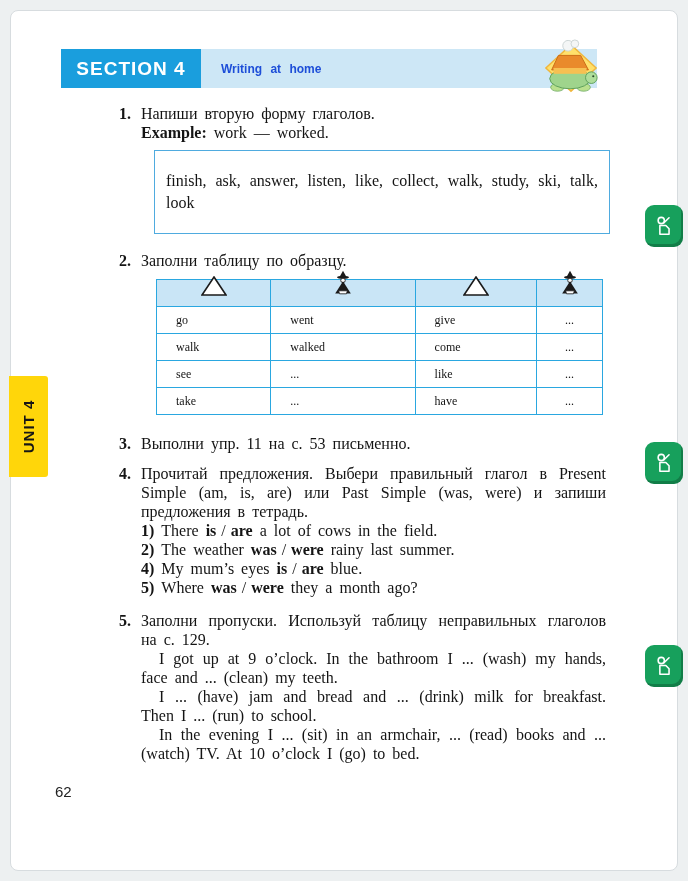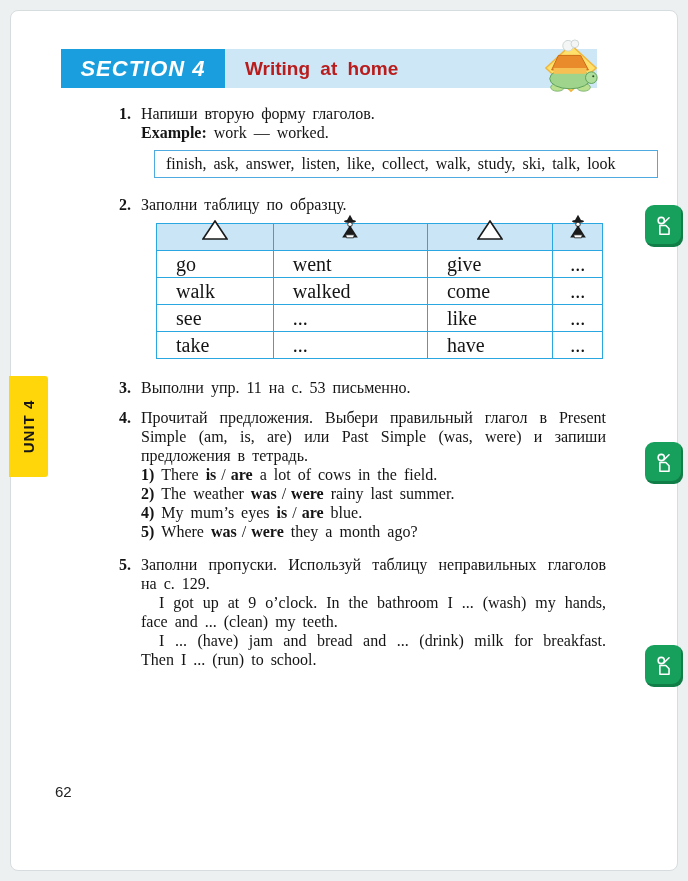--- a/index.html
+++ b/index.html
@@ -23,57 +23,57 @@
     transform:rotate(-90deg);white-space:nowrap;
     font-family:"Liberation Sans",sans-serif;font-weight:bold;
     font-size:15px;letter-spacing:1px;color:#161616;
   }
   
   .section-header{
     position:absolute;left:50px;top:38px;width:536px;height:39px;
     display:flex;
   }
   .badge{
-    width:164px;background:#1a9edd;color:#fff;
-    font-family:"Liberation Sans",sans-serif;font-weight:bold;font-size:22px;
-    display:flex;align-items:center;justify-content:center;letter-spacing:1px;font-style:italic;
+    width:140px;background:#1a9edd;color:#fff;
+    font-family:"Liberation Sans",sans-serif;font-weight:bold;font-size:19px;
+    display:flex;align-items:center;justify-content:center;letter-spacing:1px;
   }
   .strip{
     flex:1;background:#cde7f6;display:flex;align-items:center;
     padding-left:20px;font-family:"Liberation Sans",sans-serif;font-weight:bold;
-    font-size:19px;color:#b91c1c;word-spacing:5px;
+    font-size:12px;color:#1d4ed8;word-spacing:5px;
   }
   .turtle{position:absolute;right:-6px;top:-11px;width:64px;height:60px;}
   
   .task-icon{
     position:absolute;left:634px;width:38px;height:42px;
     background:#17a05c;border-radius:9px;
     box-shadow:inset -2px -3px 0 rgba(0,0,0,.22);
     display:flex;align-items:center;justify-content:center;
   }
   .ti-1{top:194px}.ti-2{top:431px}.ti-3{top:634px}
   
   .content{
     position:absolute;left:94px;top:93px;width:501px;
     font-size:16px;line-height:19px;word-spacing:3px;
   }
   .ex{position:relative;padding-left:36px;}
   .ex-num{position:absolute;left:14px;top:0;font-weight:bold;}
   .just{text-align:justify;}
   .ex1{margin-bottom:17px;}
   .word-box{
-    box-sizing:border-box;margin:8px 0 0 13px;width:504px;
-    border:1.6px solid #4fabdf;padding:2px 11px;
+    box-sizing:border-box;margin:8px 0 0 13px;width:456px;
+    border:1.6px solid #4fabdf;padding:19px 11px;
     line-height:22px;text-align:justify;
   }
   .ex2{margin-bottom:19px;}
   table.tbl{margin:9px 0 0 15px;border-collapse:collapse;width:447px;}
   table.tbl td{
     border:1.6px solid #2aa7e0;height:24px;padding:1px 0 1px 19px;
-    font-size:20px;
+    font-size:12px;
   }
   table.tbl tr.hdr td{background:#c9e5f6;text-align:center;padding:0;height:25px;}
   table.tbl td.cc{padding:1px 0;text-align:center;}
   .hicon{display:block;margin:0 auto;position:relative;}
   .tri{top:-7px;}
   .wiz{top:-10px;}
   .ex3{margin-bottom:11px;}
   .ex4{margin-bottom:14px;}
   .ex4-example{padding-left:85px;text-indent:-85px;}
   .inum{font-weight:bold;margin-right:7px;}
@@ -249,19 +249,20 @@
       </div>
     </div>
 
     <div class="ex ex5">
       <b class="ex-num">5.</b>
       <div class="just">
         <span>Заполни пропуски. Используй таблицу неправильных глаголов на с. 129.</span>
       </div>
       <p>I got up at 9 o’clock. In the bathroom I ... (wash) my hands, face and ... (clean) my teeth.</p>
       <p>I ... (have) jam and bread and ... (drink) milk for breakfast. Then I ... (run) to school.</p>
+      <p>In the evening I ... (sit) in an armchair, ... (read) books and ... (watch) TV. At 10 o’clock I (go) to bed.</p>
     </div>
 
   </div>
 
   <div class="page-num">62</div>
 
 </div>
 
 </body></html>

